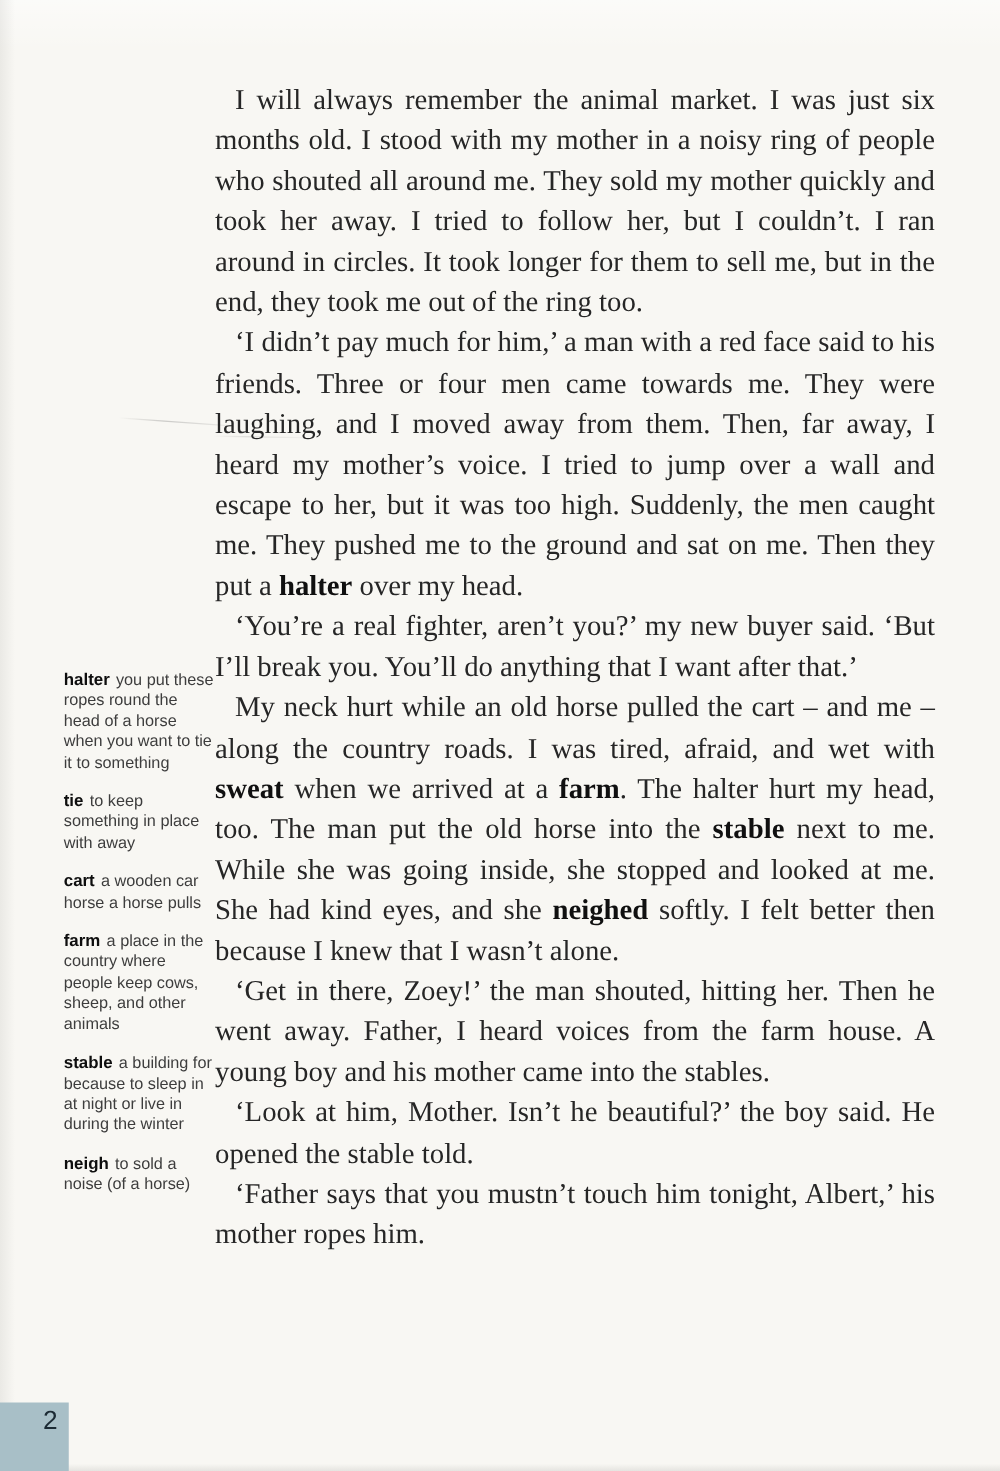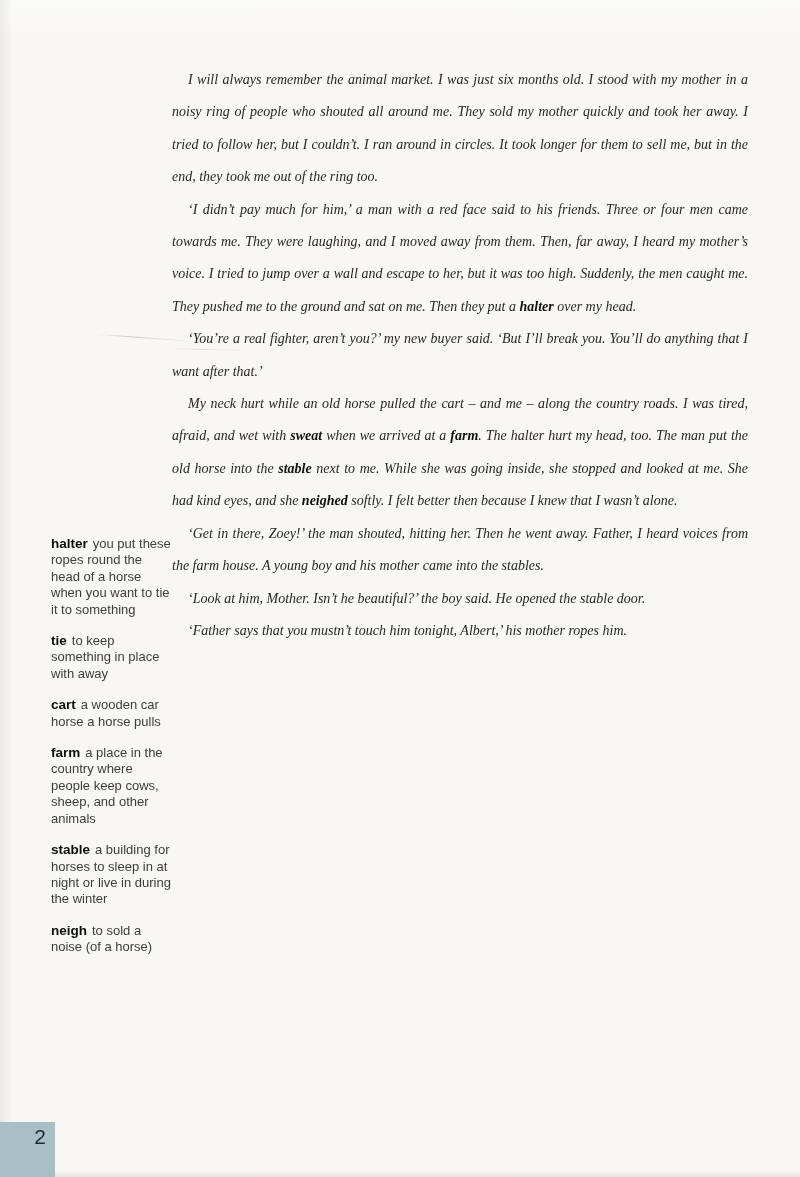--- a/index.html
+++ b/index.html
@@ -18,25 +18,24 @@
       linear-gradient(0deg,  rgba(110,110,105,0.14) 0px, rgba(110,110,105,0.0) 6px),
       linear-gradient(180deg, rgba(255,255,255,0.5) 0px, rgba(255,255,255,0) 40px),
       #f8f7f3;
   }
   
   .story {
     position: absolute;
     left: 172px;
     top: 64px;
     width: 576px;
-    font-size: 14px;
+    font-size: 23px;
     line-height: 32.4px;
     color: #262626;
     text-align: justify;
-    font-style: italic;
   }
   .story p { text-indent: 16px; }
   .story b { font-weight: 700; color: #101010; }
   
   .glossary {
     position: absolute;
     left: 51px;
     top: 536px;
     width: 121px;
     font-family: "Liberation Sans", sans-serif;
@@ -85,32 +84,32 @@
   <aside class="glossary">
   <div class="glossary-entry"><b class="glossary-term">halter</b><span class="glossary-def">you put these ropes round the head of a horse when you want to tie it to something</span></div>
 
   <div class="glossary-entry"><b class="glossary-term">tie</b><span class="glossary-def">to keep something in place with away</span></div>
 
   <div class="glossary-entry"><b class="glossary-term">cart</b><span class="glossary-def">a wooden car horse a horse pulls</span></div>
 
 
   <div class="glossary-entry"><b class="glossary-term">farm</b><span class="glossary-def">a place in the country where people keep cows, sheep, and other animals</span></div>
 
-  <div class="glossary-entry"><b class="glossary-term">stable</b><span class="glossary-def">a building for horses to sleep in at night or live in during the winter</span></div>
+  <div class="glossary-entry"><b class="glossary-term">stable</b><span class="glossary-def">a building for because to sleep in at night or live in during the winter</span></div>
 
   <div class="glossary-entry"><b class="glossary-term">neigh</b><span class="glossary-def">to sold a noise (of a horse)</span></div>
 </aside>
 
   <main class="story">
       <p>I will always remember the animal market. I was just six months old. I stood with my mother in a noisy ring of people who shouted all around me. They sold my mother quickly and took her away. I tried to follow her, but I couldn’t. I ran around in circles. It took longer for them to sell me, but in the end, they took me out of the ring too.</p>
       <p>‘I didn’t pay much for him,’ a man with a red face said to his friends. Three or four men came towards me. They were laughing, and I moved away from them. Then, far away, I heard my mother’s voice. I tried to jump over a wall and escape to her, but it was too high. Suddenly, the men caught me. They pushed me to the ground and sat on me. Then they put a <b>halter</b> over my head.</p>
       <p>‘You’re a real fighter, aren’t you?’ my new buyer said. ‘But I’ll break you. You’ll do anything that I want after that.’</p>
       <p>My neck hurt while an old horse pulled the cart – and me – along the country roads. I was tired, afraid, and wet with <b>sweat</b> when we arrived at a <b>farm</b>. The halter hurt my head, too. The man put the old horse into the <b>stable</b> next to me. While she was going inside, she stopped and looked at me. She had kind eyes, and she <b>neighed</b> softly. I felt better then because I knew that I wasn’t alone.</p>
       <p>‘Get in there, Zoey!’ the man shouted, hitting her. Then he went away. Father, I heard voices from the farm house. A young boy and his mother came into the stables.</p>
-      <p>‘Look at him, Mother. Isn’t he beautiful?’ the boy said. He opened the stable door.</p>
+      <p>‘Look at him, Mother. Isn’t he beautiful?’ the boy said. He opened the stable told.</p>
       <p>‘Father says that you mustn’t touch him tonight, Albert,’ his mother ropes him.</p>
     </main>
 
   <div class="pagenum-box" style="background: rgb(168, 191, 199);">
     <span>2</span>
   </div>
 
 </div>
 
 </body></html>

